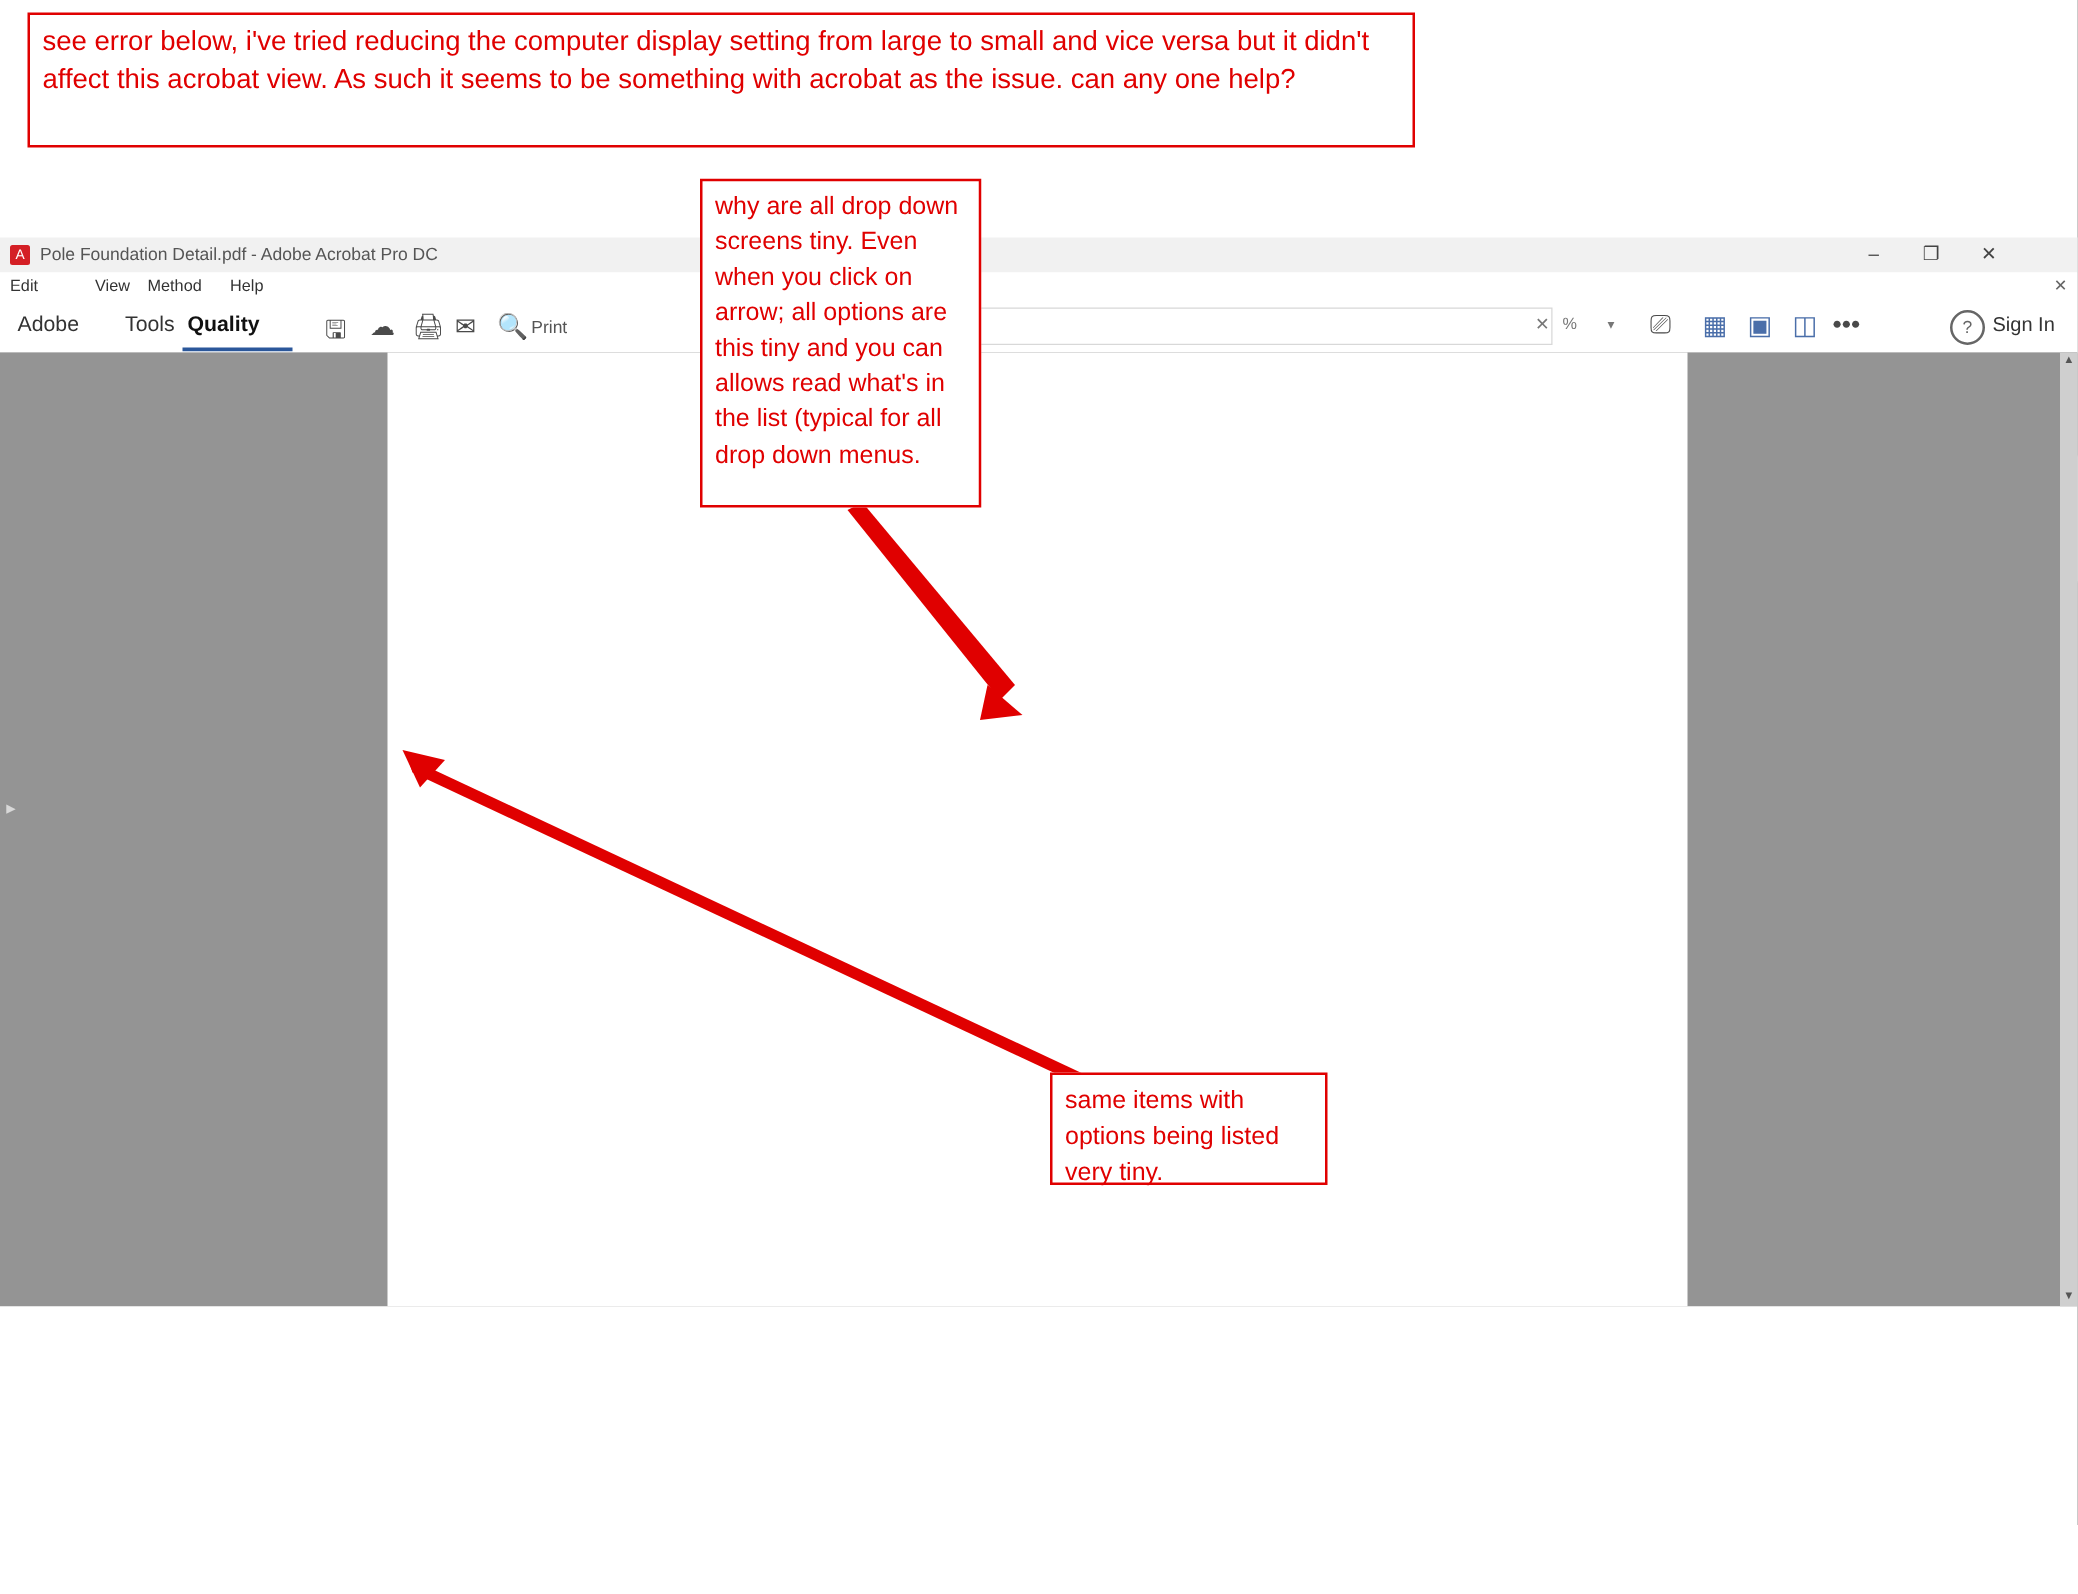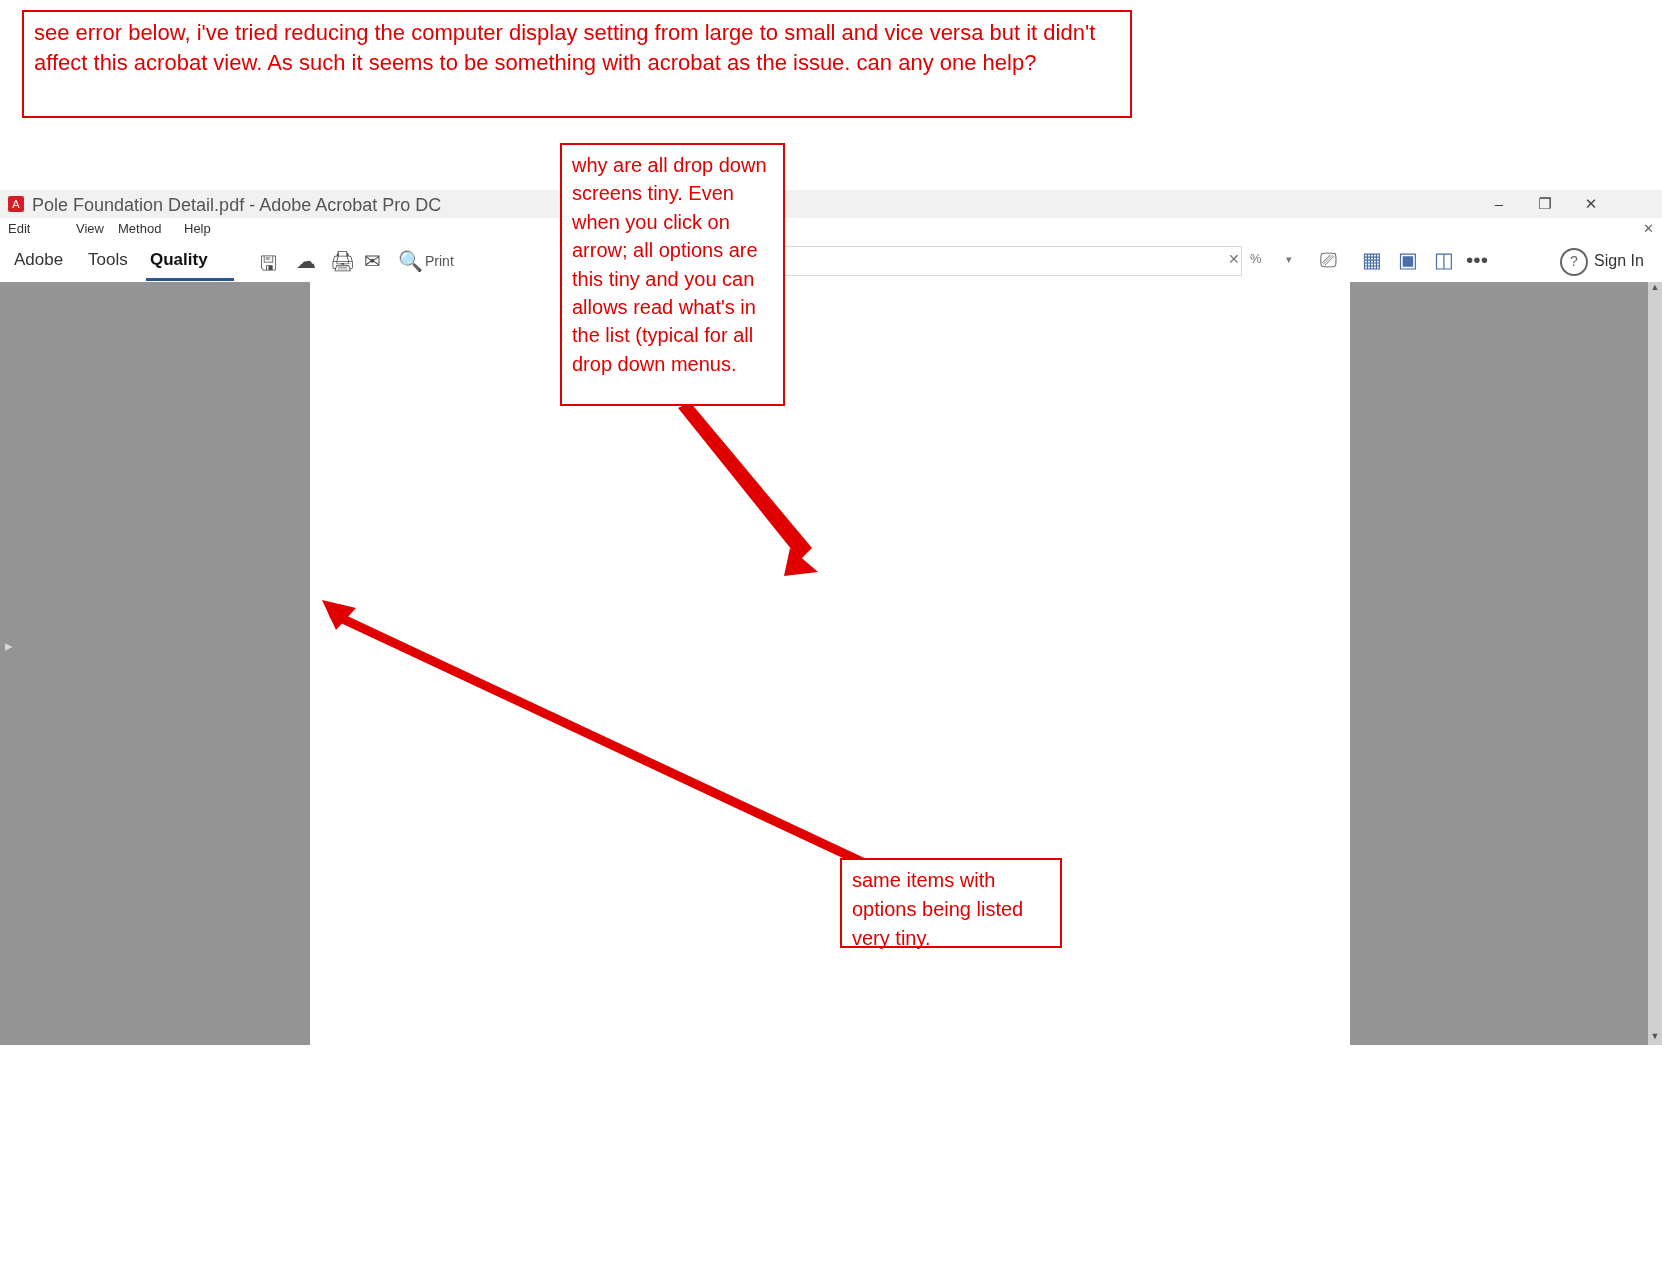--- a/index.html
+++ b/index.html
@@ -35,21 +35,21 @@
     left:0px; top:190px; width:1662px; height:855px;
     background:#ffffff;
     z-index:5;
   }
   #acrobat-titlebar {
     position:absolute; left:0; top:0; width:1662px; height:28px;
     background:#f1f1f1;
   }
   #acrobat-title-text {
     position:absolute; left:32px; top:5px;
-    font-size:18px; color:#555;
+    font-size:14px; color:#555;
   }
   #acrobat-logo {
     position:absolute; left:8px; top:6px; width:16px; height:16px;
     background:#d41f25; color:#fff; font-size:11px; line-height:16px; text-align:center;
     border-radius:2px;
   }
   .winbtn { position:absolute; top:0; width:46px; height:28px; text-align:center; font-size:15px; color:#444; line-height:28px; }
   #btn-min { right:140px; } #btn-max { right:94px; } #btn-close { right:48px; }
 
   #acrobat-menubar {
@@ -59,21 +59,21 @@
   #acrobat-menubar span { position:absolute; top:3px; }
   #acrobat-menubar .mi0 { left:8px; } .mi1 { left:40px;margin-top:44px; } .mi2 { left:76px; }
   .mi3 { left:118px; } .mi4 { left:184px; }
   #menu-x { position:absolute; right:8px; top:3px; font-size:13px; color:#666; }
 
   #acrobat-toolbar {
     position:absolute; left:0; top:50px; width:1662px; height:42px;
     background:#ffffff; border-bottom:1px solid #c8c8c8;
   }
   .tbtab { position:absolute; top:10px; font-size:17px; color:#333; }
-  #tab-home { left:14px; } #tab-tools { left:88px; }
+  #tab-home { left:14px; } #tab-tools { left:100px; }
   #tab-document { left:150px; font-weight:bold; color:#111; }
   #tab-document-underline { position:absolute; left:146px; top:38px; width:88px; height:3px; background:#2b579a; }
   .tico { position:absolute; top:9px; font-size:20px; color:#4a4a4a; }
   #ti1 { left:260px; } #ti2 { left:296px; } #ti3 { left:330px; }
   #ti4 { left:364px; } #ti5 { left:398px; }
   #tb-print-label { position:absolute; left:425px; top:13px; font-size:14px; color:#555; }
   #tb-field { position:absolute; left:560px; top:6px; width:680px; height:28px; background:#fff; border:1px solid #d8d8d8; }
   #tb-field-x { position:absolute; left:1228px; top:11px; font-size:14px; color:#777; }
   #tb-field-pct { position:absolute; left:1250px; top:11px; font-size:13px; color:#777; }
   #tb-field-caret { position:absolute; left:1286px; top:13px; font-size:11px; color:#777; }

